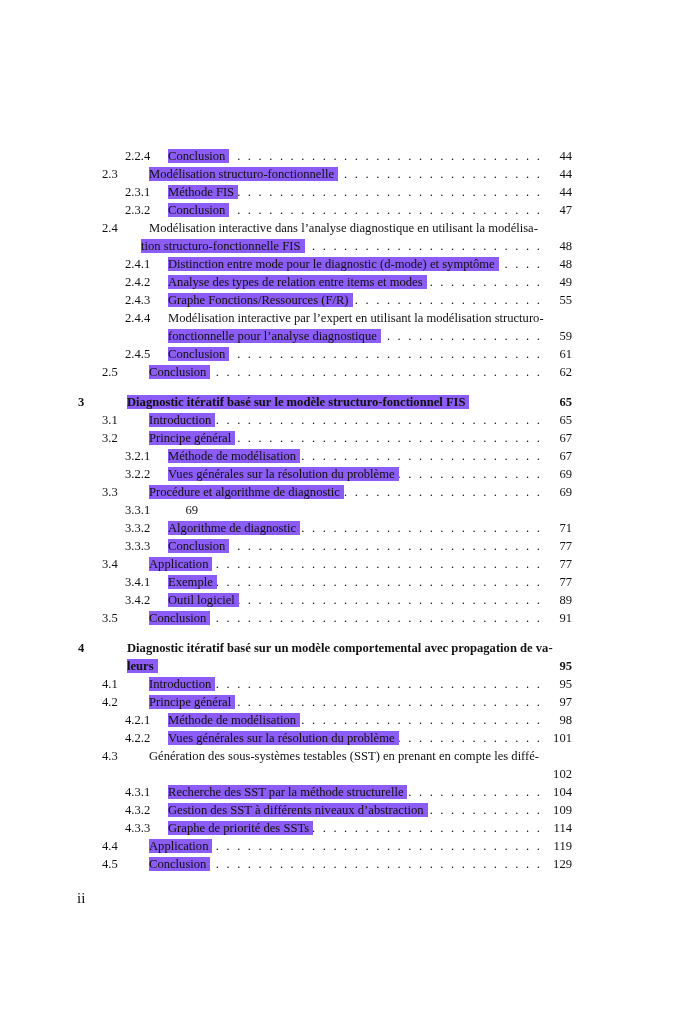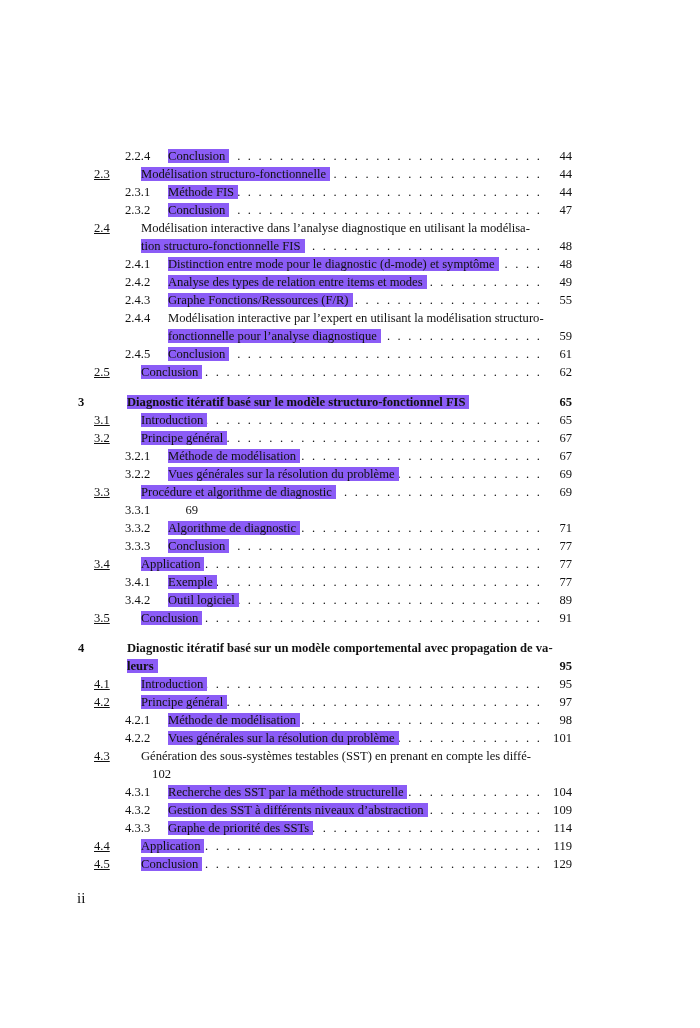--- a/index.html
+++ b/index.html
@@ -1,21 +1,21 @@
 <!DOCTYPE html>
 <html><head>
 <meta charset="utf-8">
 <style>
   html,body{margin:0;padding:0;background:#fff;}
   body{width:700px;height:1028px;position:relative;font-family:"Liberation Serif",serif;color:#111;font-size:12.6px;}
   .page{position:absolute;left:0;top:0;width:700px;height:1028px;}
   .toc{position:absolute;left:78px;top:147px;width:494px;}
-  .row{position:relative;display:flex;align-items:flex-start;line-height:18px;height:18px;white-space:nowrap;}
+  .row{position:relative;display:flex;align-items:flex-end;line-height:18px;height:18px;white-space:nowrap;}
   .num{display:inline-block;flex:none;}
-  .l2 .num{width:47px;margin-left:16px;text-decoration:underline;}
+  .l2 .num{width:47px;margin-left:24px;}
   .l3 .num{width:43px;margin-left:47px;}
   .title{flex:1;overflow:hidden;position:relative;}
   .title span.t{background:#8b5cf6;padding-right:4px;position:relative;z-index:1;}
   .title::after{content:". . . . . . . . . . . . . . . . . . . . . . . . . . . . . . . . . . . . . . . . . . . . . . . . . . . . . . . . . . . . . . . . . . . . . . . . . . . . . . . . . . . . . . . . . . . . . . . .";position:absolute;right:0;top:0;letter-spacing:2.2px;white-space:nowrap;}
   .nodots .title::after{content:none;}
   .page-no{flex:none;width:30px;text-align:right;}
   .chap{font-weight:bold;margin-top:10px;}
   .chap .num{width:17px;margin-left:0;}
   .chap .title{font-weight:bold;margin-left:32px;}
   .footer{position:absolute;left:77px;top:890px;font-size:15px;}

